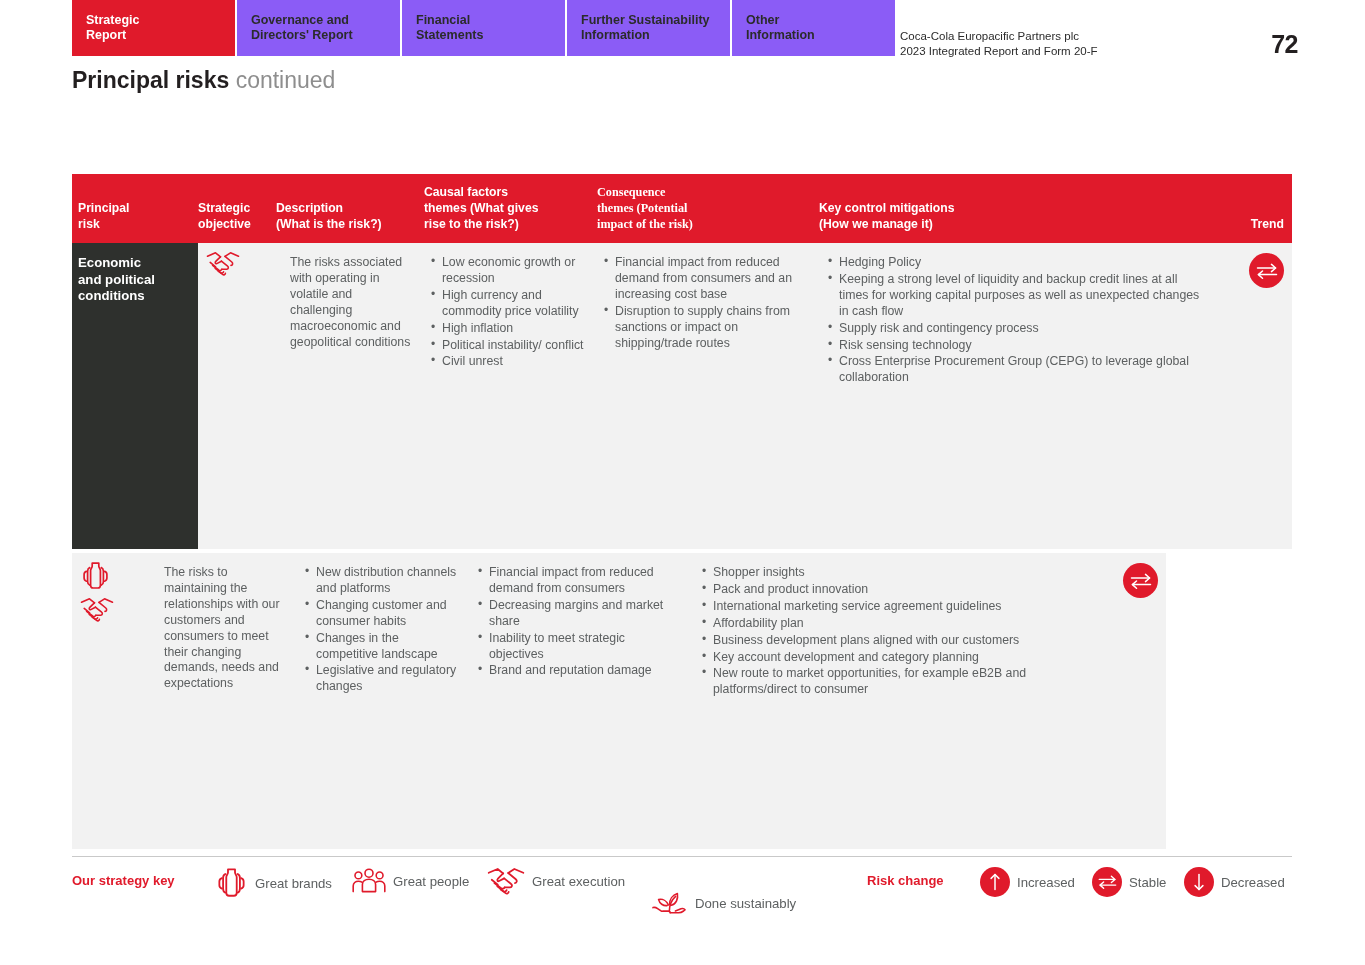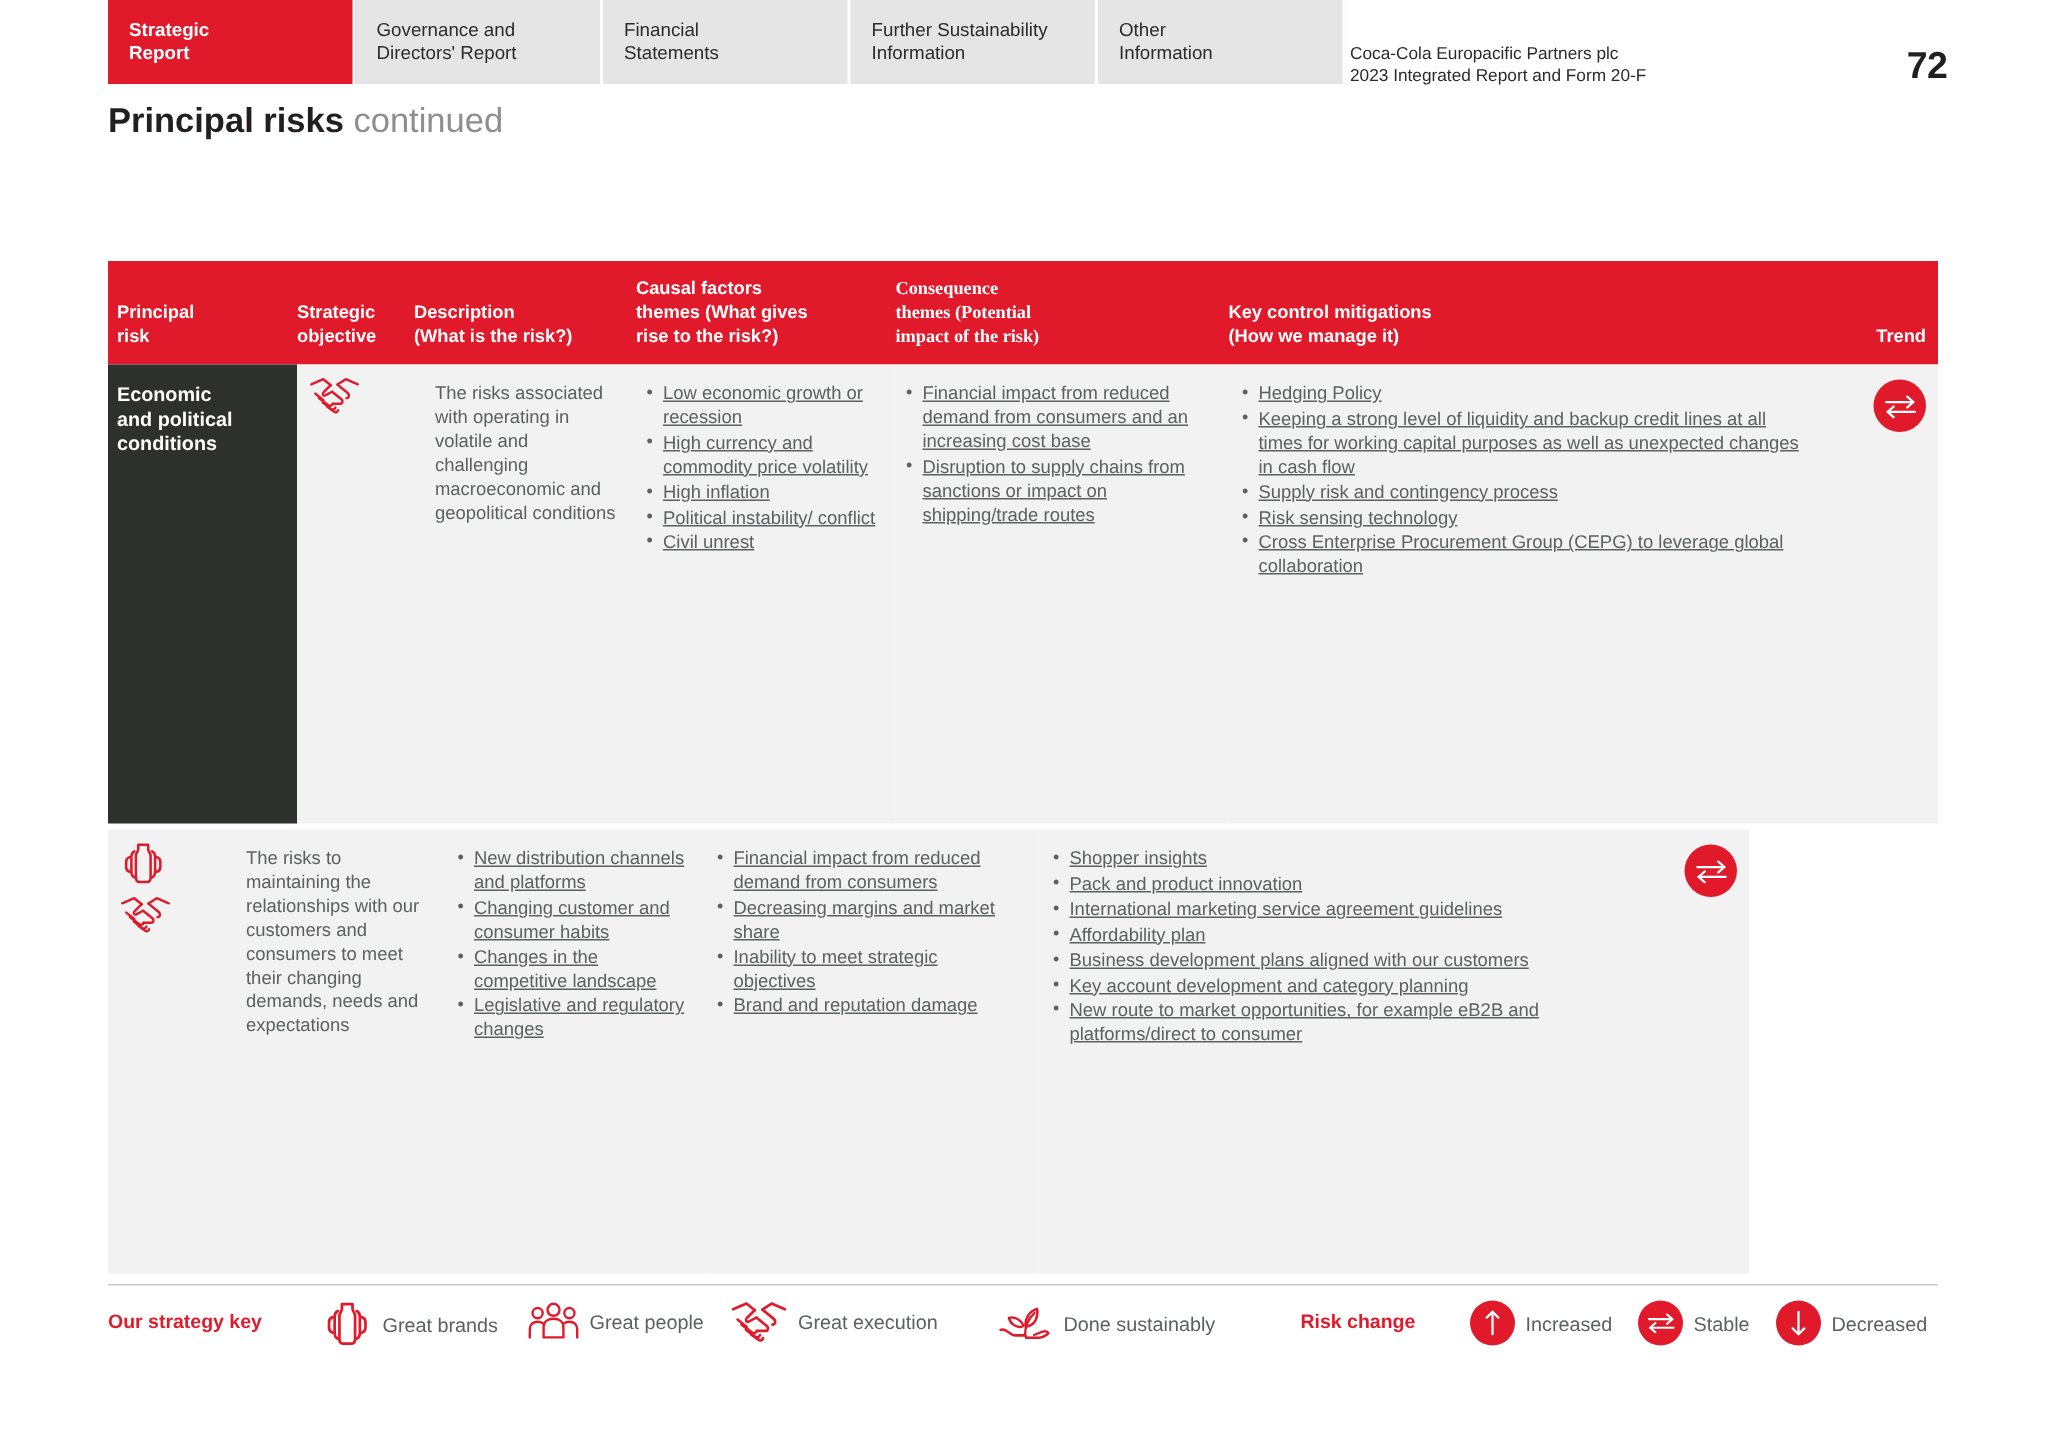--- a/index.html
+++ b/index.html
@@ -11,26 +11,26 @@
   }
   .page { position: relative; width: 1365px; height: 965px; overflow: hidden; }
 
   
   .nav {
     position: absolute; left: 72px; top: 0;
     display: flex; align-items: stretch; height: 56px;
   }
   .nav-tab {
     width: 165px; height: 56px;
-    background: #e5e5e5;
+    background: #8b5cf6;
     border-right: 2px solid #ffffff;
     display: flex; align-items: center;
     padding: 0 0 0 14px;
     font-size: 12.5px; line-height: 15px; color: #2b2b2b;
-    font-weight: 400;
+    font-weight: 700;
   }
   .nav-tab.active {
     background: #e01a2b; color: #ffffff; font-weight: 700;
   }
   .nav-tab .tabtext { display: block; white-space: pre-line; }
 
   .doc-ref {
     position: absolute; left: 900px; top: 29px;
     font-size: 11.5px; line-height: 14.5px; color: #2b2b2b;
     white-space: pre-line;
@@ -91,21 +91,21 @@
   .listcell {
     background: #f2f2f2;
     font-size: 12.3px; line-height: 15.9px; color: #5d6061;
     padding: 12px 12px 10px 6px;
   }
   .listcell.w4 { width: 173px; }
   .listcell.w5 { width: 222px; }
   .listcell.w6 { width: 403px; padding-left: 8px; padding-right: 16px; }
   .listcell ul { list-style: none; }
   .listcell li {
-    position: relative; padding-left: 12px; margin-bottom: 1px; text-decoration: underline;
+    position: relative; padding-left: 12px; margin-bottom: 1px;
   }
   .listcell li::before {
     content: "\2022";
     position: absolute; left: 1px; top: -1px;
     color: #5d6061; font-size: 12px;
   }
   .trendcell {
     width: 70px; background: #f2f2f2;
     padding: 10px 8px 0 0;
     display: flex; justify-content: flex-end; align-items: flex-start;
@@ -390,21 +390,21 @@
             <path d="M9.2 17.4 L14.6 21.6 C15.8 22.5 17.2 21.9 17.6 20.7"></path>
             <path d="M12.2 20.2 L16.6 23.4 C17.8 24.3 19.2 23.7 19.4 22.4"></path>
             <path d="M15.4 10.2 L21.6 15.2 C22.9 16.2 22.4 18.2 20.8 18.2 L15.8 18.2"></path>
             <path d="M4.2 11.4 L9.6 15.8"></path>
           </g>
         </svg>
       </span>
       <span class="kt">Great execution</span>
     </div>
 
-    <div class="key-item" style="left:592px;">
+    <div class="key-item" style="left:578px;margin-top:21px;">
       <span class="icon-red">
         <svg width="38" height="30" viewBox="0 0 36 30">
           <g fill="none" stroke="#e01a2b" stroke-width="1.6" stroke-linecap="round" stroke-linejoin="round">
             <path d="M18.6 16.4 C18.6 11.6 21.4 7.0 26.4 5.6 C27.2 10.6 25.4 16.0 20.2 17.2"></path>
             <path d="M17.4 17.0 C15.6 12.8 11.6 10.6 7.6 11.6 C8.6 15.6 12.2 18.0 16.0 17.6"></path>
             <path d="M18.4 22.6 C18.4 19.0 19.6 13.0 24.6 8.4"></path>
             <path d="M2.0 19.6 C3.6 19.0 5.2 19.6 6.6 20.6 L10.4 23.2 h7.0 c1.2 0 1.8 0.8 1.8 1.6"></path>
             <path d="M12.0 23.2 h6.0"></path>
             <path d="M19.2 24.8 h8.4 c1.6 0 3.4 -0.6 5.0 -1.8 L34.0 21.8 c-0.8 -1.2 -2.4 -1.6 -4.0 -1.0 l-5.6 2.2"></path>
           </g>

